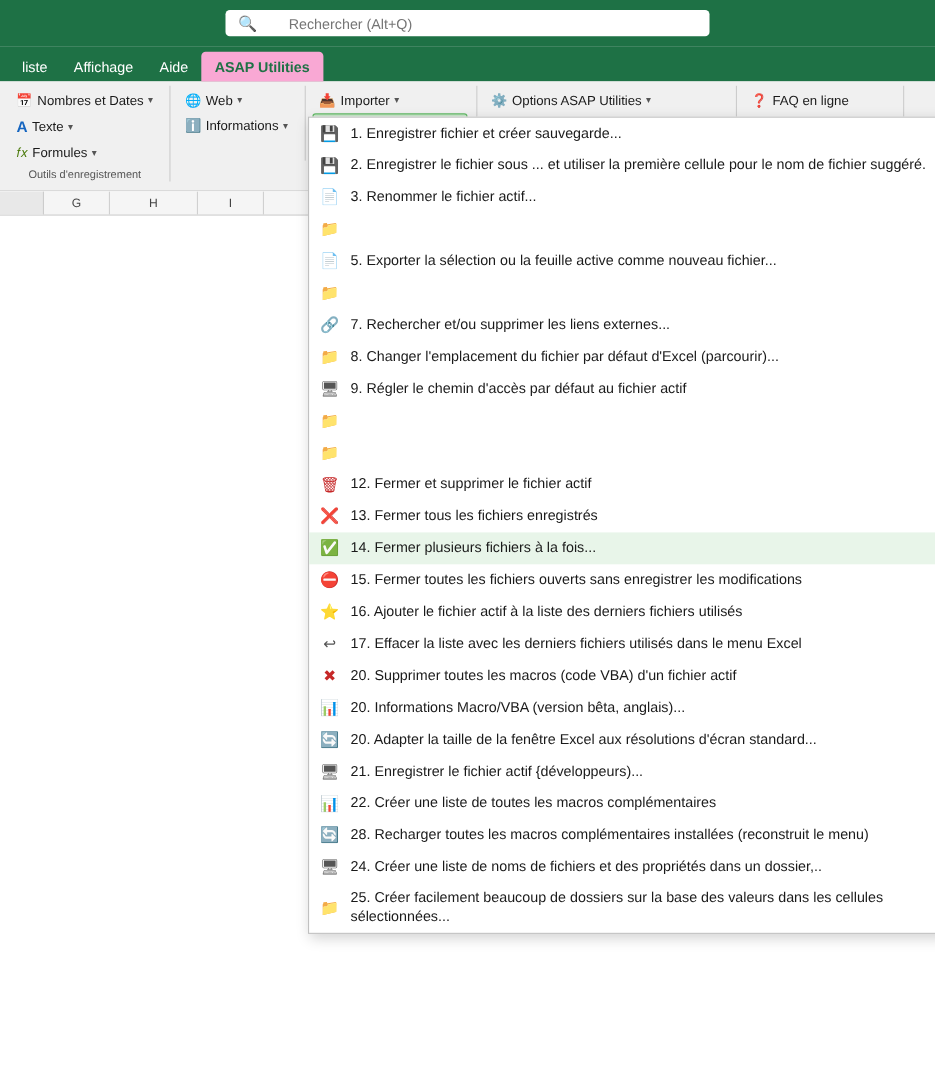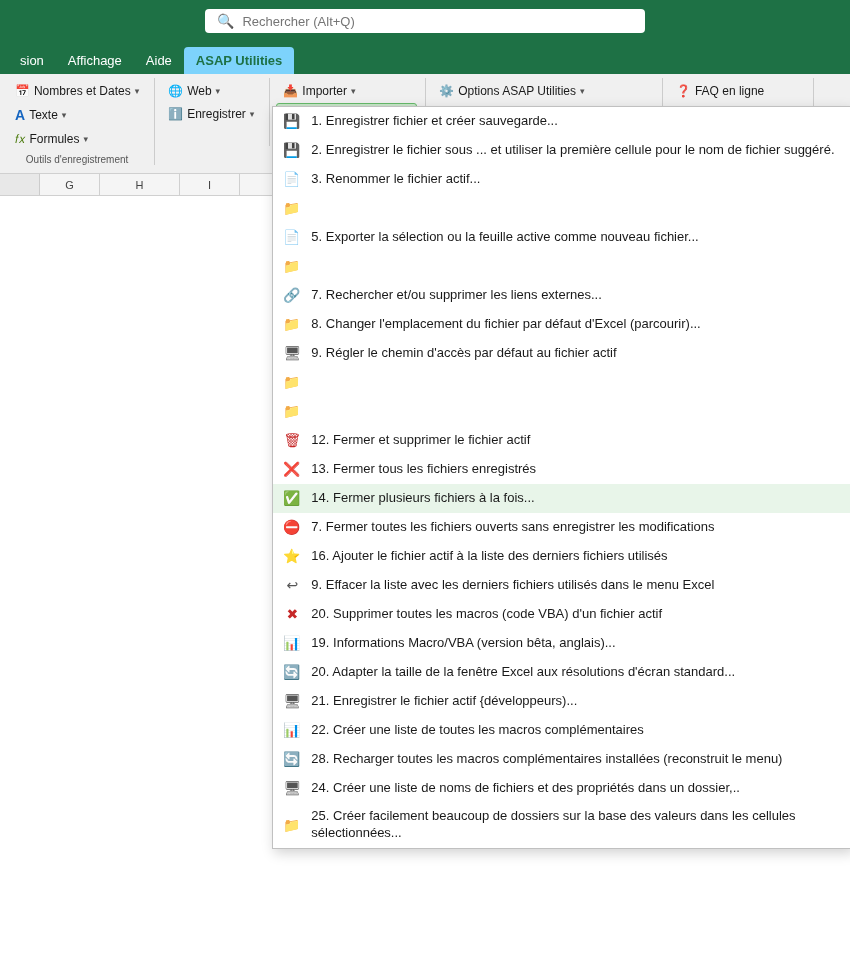--- a/index.html
+++ b/index.html
@@ -17,40 +17,40 @@
     .search-input-wrap {
       background: white;
       border-radius: 4px;
       display: flex;
       align-items: center;
       padding: 4px 12px;
       width: 440px;
       gap: 8px;
     }
     .search-input {
-      border: none; outline: none; font-size: 13px; color: #555; background: transparent; width: 100%;
+      border: none; outline: none; font-size: 13px; color: #555; background: transparent; width: 100%; margin-left: 20px;
     }
 
     
     .ribbon-tabs {
       background: #1e7145;
       display: flex;
       align-items: flex-end;
       padding: 0 0 0 8px;
       height: 32px;
     }
     .ribbon-tab {
       padding: 6px 12px;
       color: white;
       font-size: 13px;
       cursor: pointer;
       border-radius: 4px 4px 0 0;
     }
     .ribbon-tab.active {
-      background: #7dd3fc;
+      background: #f9a8d4;
       color: #1e7145;
       font-weight: 600;
     }
 
     
     .ribbon-body {
       background: #f0f0f0;
       border-bottom: 1px solid #d0d0d0;
       display: flex;
       align-items: flex-start;
@@ -167,21 +167,21 @@
 <body>
 
 <div class="search-bar">
   <div class="search-input-wrap">
     <span style="color:#888;font-size:14px;">🔍</span>
     <input class="search-input" type="text" placeholder="Rechercher (Alt+Q)" style="">
   </div>
 </div>
 
 <div class="ribbon-tabs">
-  <div class="ribbon-tab">sion</div>
+  <div class="ribbon-tab">liste</div>
   <div class="ribbon-tab">Affichage</div>
   <div class="ribbon-tab">Aide</div>
   <div class="ribbon-tab active">ASAP Utilities</div>
 </div>
 
 <div class="ribbon-body">
 
   <div class="ribbon-group">
     <div class="ribbon-group-inner">
       <div class="ribbon-btn">
@@ -205,21 +205,21 @@
 
   <div class="ribbon-group">
     <div class="ribbon-group-inner">
       <div class="ribbon-btn">
         <span>🌐</span>
         <span>Web</span>
         <span class="arrow">▾</span>
       </div>
       <div class="ribbon-btn">
         <span>ℹ️</span>
-        <span>Enregistrer</span>
+        <span>Informations</span>
         <span class="arrow">▾</span>
       </div>
     </div>
   </div>
 
   <div class="ribbon-group" style="position:relative;">
     <div class="ribbon-group-inner">
       <div class="ribbon-btn">
         <span>📥</span>
         <span>Importer</span>
@@ -290,37 +290,37 @@
         <div class="menu-item">
           <span class="menu-item-icon" style="color: rgb(198, 40, 40);">❌</span>
           <span class="menu-item-text">13. Fermer tous les fichiers enregistrés</span>
         </div>
         <div class="menu-item highlighted">
           <span class="menu-item-icon" style="color: rgb(46, 125, 50);">✅</span>
           <span class="menu-item-text">14. Fermer plusieurs fichiers à la fois...</span>
         </div>
         <div class="menu-item">
           <span class="menu-item-icon" style="color: rgb(51, 51, 51);">⛔</span>
-          <span class="menu-item-text">7. Fermer toutes les fichiers ouverts sans enregistrer les modifications</span>
+          <span class="menu-item-text">15. Fermer toutes les fichiers ouverts sans enregistrer les modifications</span>
         </div>
         <div class="menu-item">
           <span class="menu-item-icon" style="color: rgb(230, 81, 0);">⭐</span>
           <span class="menu-item-text">16. Ajouter le fichier actif  à la liste des derniers fichiers utilisés</span>
         </div>
         <div class="menu-item">
           <span class="menu-item-icon" style="color: rgb(85, 85, 85);">↩</span>
-          <span class="menu-item-text">9. Effacer la liste avec les derniers fichiers utilisés dans le menu Excel</span>
+          <span class="menu-item-text">17. Effacer la liste avec les derniers fichiers utilisés dans le menu Excel</span>
         </div>
         <div class="menu-item">
           <span class="menu-item-icon" style="color: rgb(198, 40, 40);">✖</span>
           <span class="menu-item-text">20. Supprimer toutes les macros (code VBA) d'un fichier actif</span>
         </div>
         <div class="menu-item">
           <span class="menu-item-icon" style="color: rgb(85, 85, 85);">📊</span>
-          <span class="menu-item-text">19. Informations Macro/VBA (version bêta, anglais)...</span>
+          <span class="menu-item-text">20. Informations Macro/VBA (version bêta, anglais)...</span>
         </div>
         <div class="menu-item">
           <span class="menu-item-icon" style="color: rgb(85, 85, 85);">🔄</span>
           <span class="menu-item-text">20. Adapter la taille de la fenêtre Excel aux résolutions d'écran standard...</span>
         </div>
         <div class="menu-item">
           <span class="menu-item-icon" style="color: rgb(85, 85, 85);">🖥</span>
           <span class="menu-item-text">21. Enregistrer le fichier actif  {développeurs)...</span>
         </div>
         <div class="menu-item">

